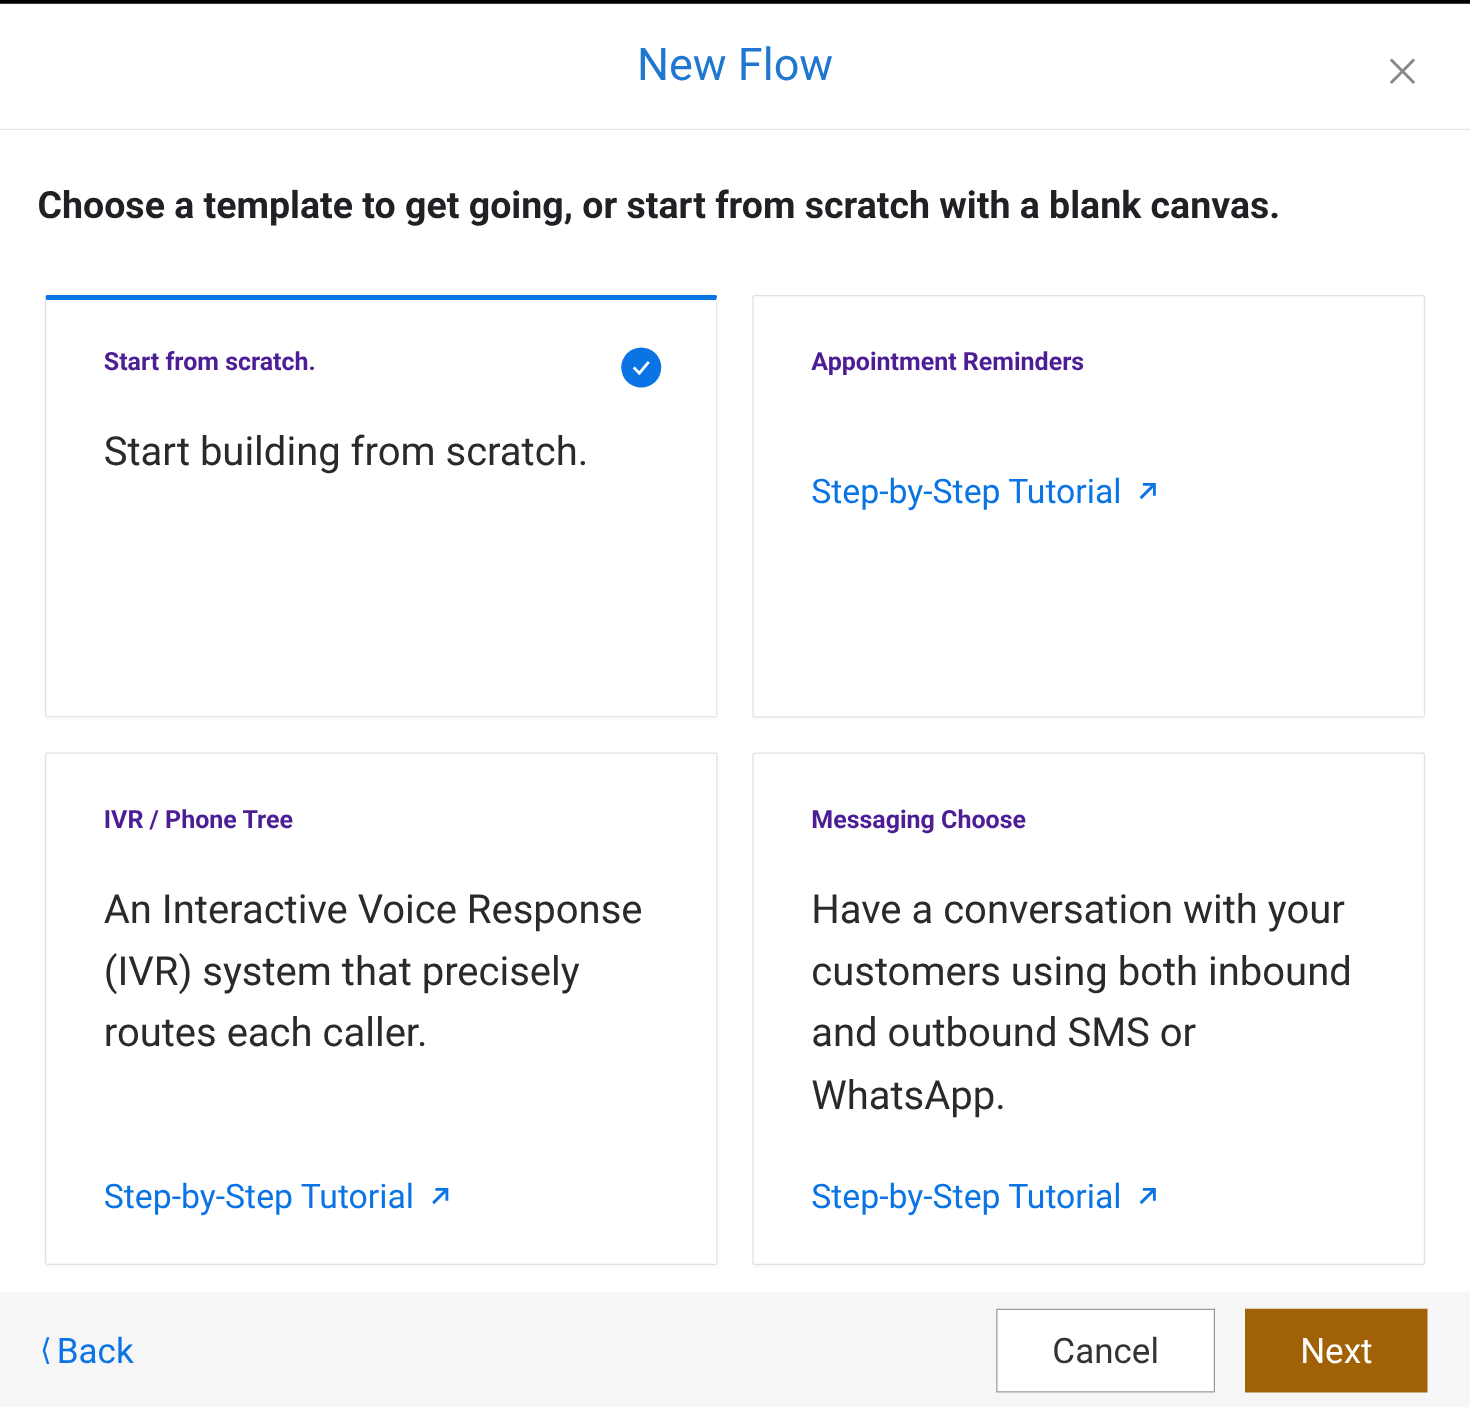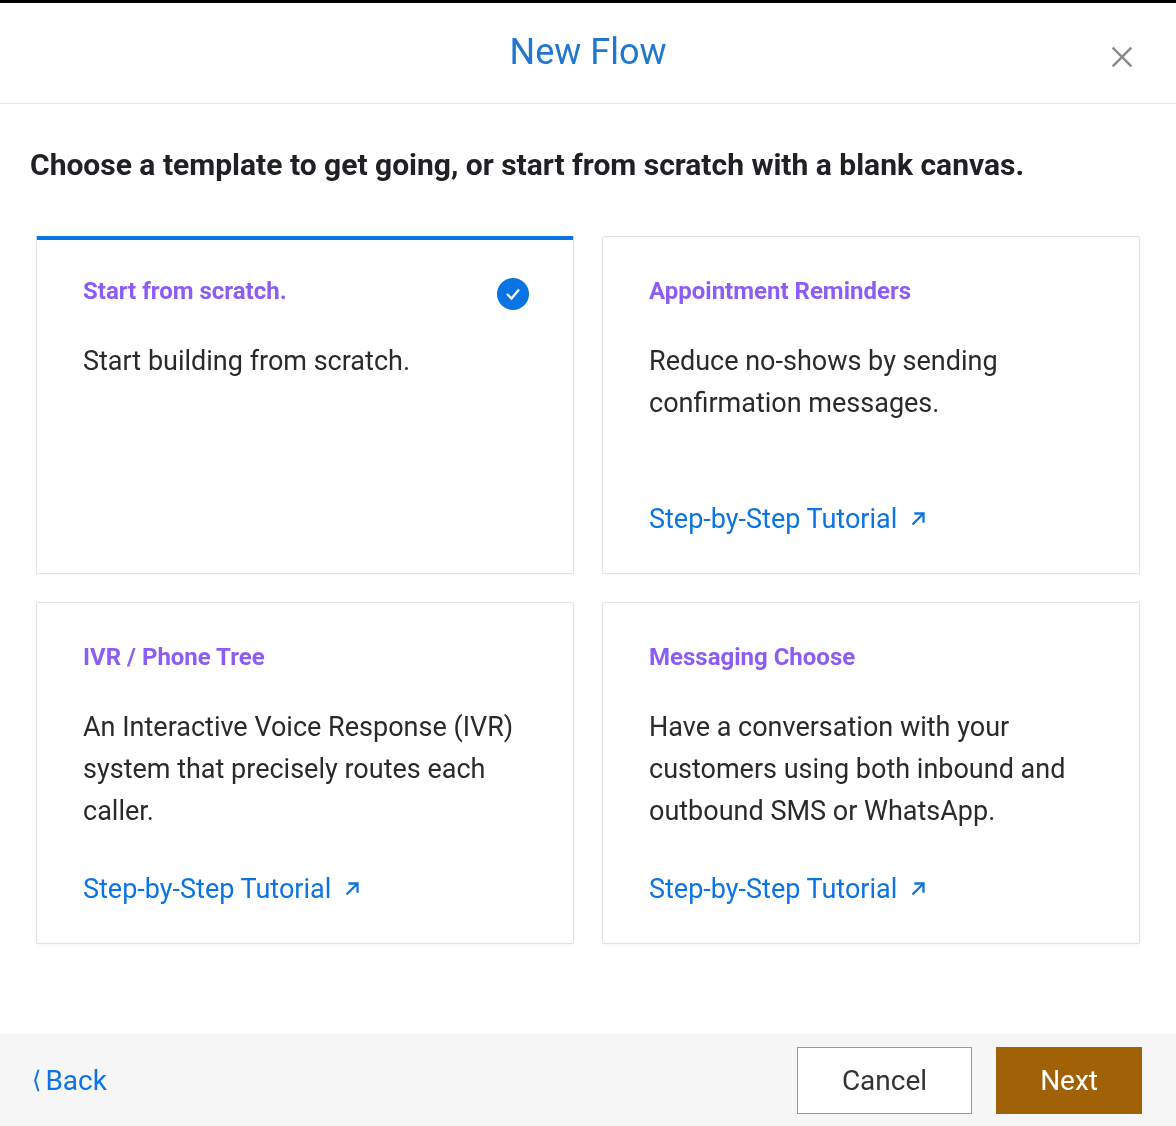--- a/index.html
+++ b/index.html
@@ -73,28 +73,28 @@
       cursor: pointer;
       display: flex;
       flex-direction: column;
       box-shadow: 0 1px 3px rgba(0,0,0,0.04);
     }
     .card.selected {
       border-top: 4px solid #0b74e5;
       padding-top: 37px;
     }
     .card-title {
-      font-size: 24px;
+      font-size: 20px;
       font-weight: 700;
-      color: #8b5cf6;
+      color: #4c1d95;
       margin-bottom: 36px;
       padding-right: 40px;
     }
     .card-desc {
-      font-size: 27px;
+      font-size: 32px;
       color: #2a2a2a;
       line-height: 1.55;
       flex-grow: 1;
     }
     .card-link {
       font-size: 27px;
       color: #0b74e5;
       display: inline-flex;
       align-items: center;
       gap: 10px;
@@ -196,21 +196,20 @@
         <svg viewBox="0 0 24 24">
             <polyline points="4,12 10,18 20,6"></polyline>
           </svg>
       </div>
       <div class="card-title">Start from scratch.</div>
       <div class="card-desc">Start building from scratch.</div>
     </div>
 
     <div class="card">
       <div class="card-title">Appointment Reminders</div>
-      <div class="card-desc">Reduce no-shows by sending confirmation messages.</div>
       <a class="card-link">
         <span>Step-by-Step Tutorial</span>
         <svg viewBox="0 0 24 24">
             <line x1="6" y1="18" x2="18" y2="6"></line>
             <polyline points="8,6 18,6 18,16"></polyline>
           </svg>
       </a>
     </div>
 
     <div class="card">

